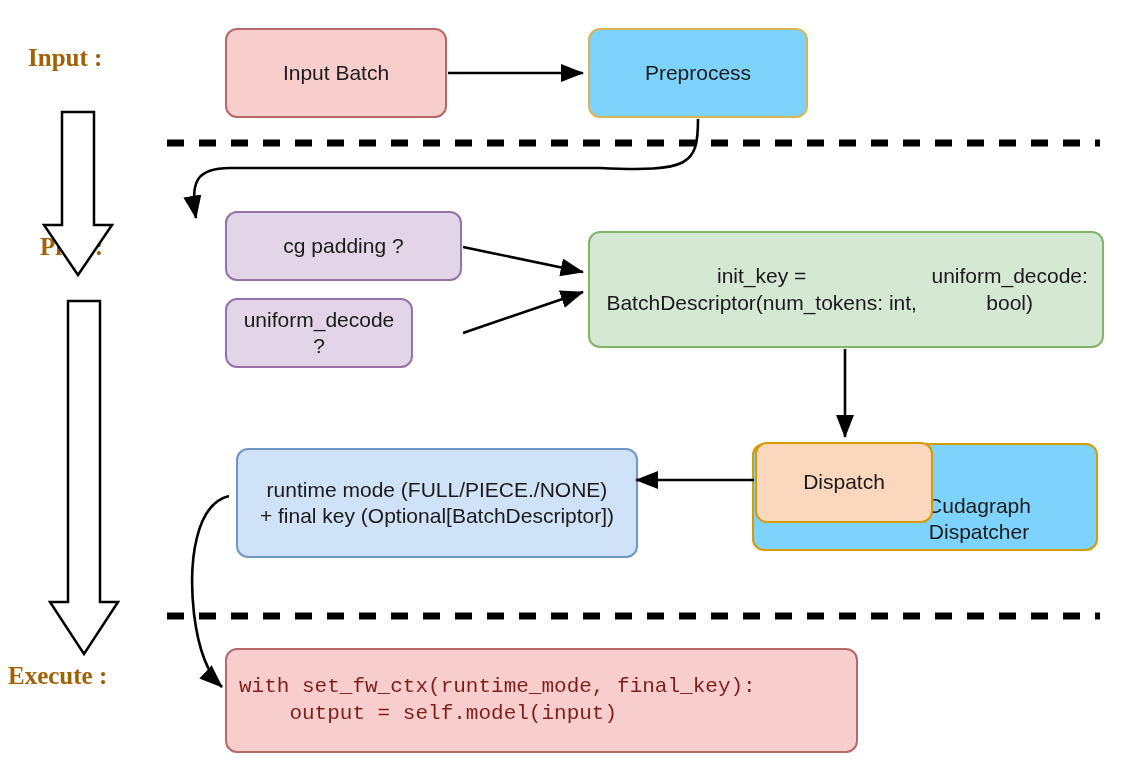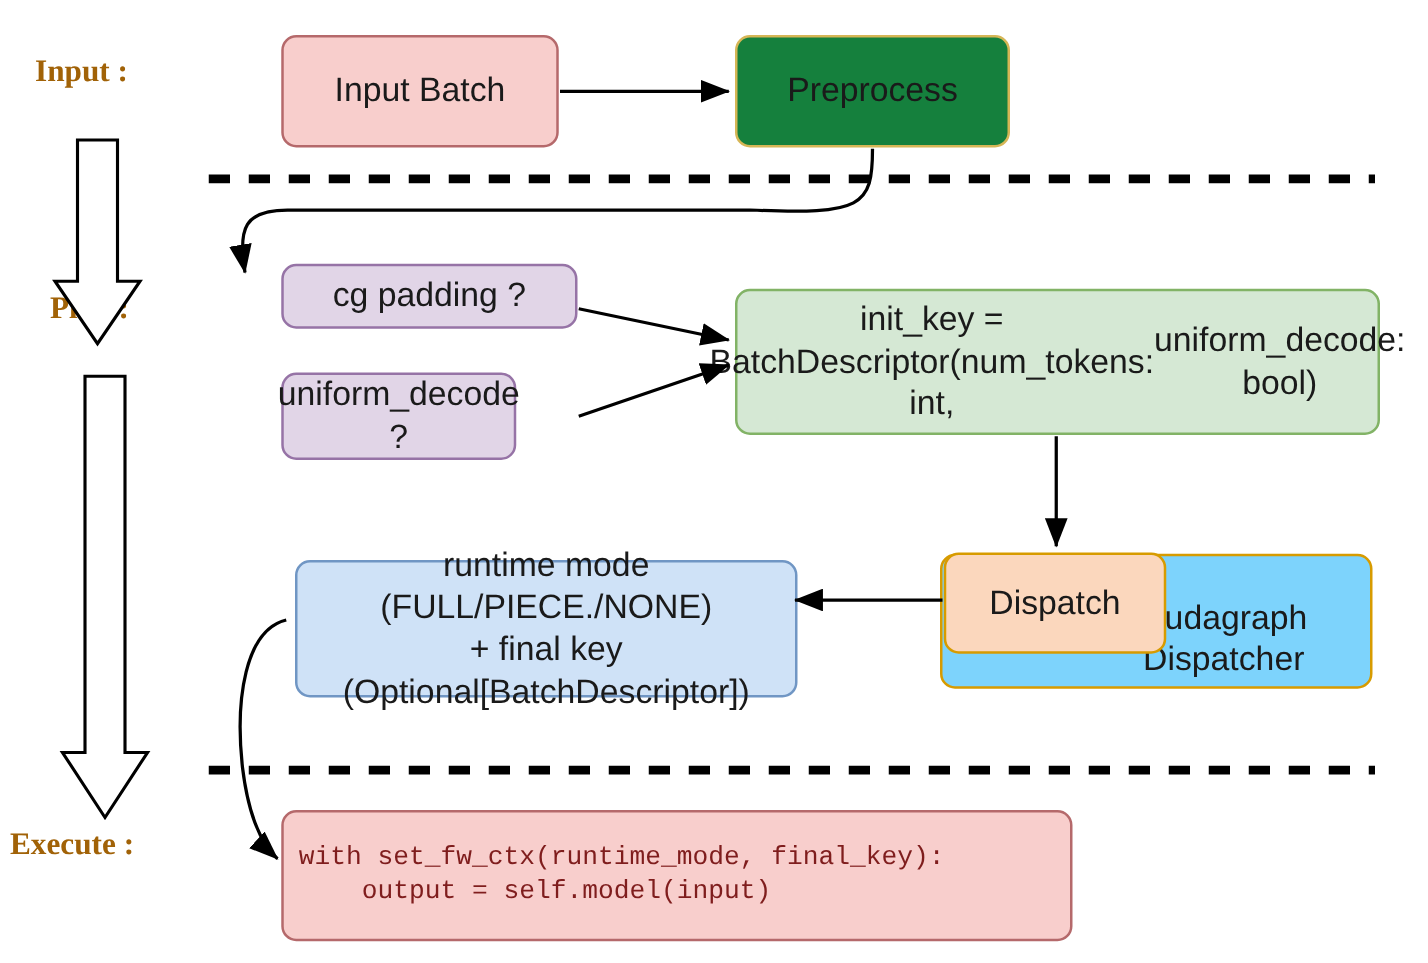--- a/index.html
+++ b/index.html
@@ -29,27 +29,27 @@
     position: absolute;
     box-sizing: border-box;
     border-radius: 12px;
     border-width: 2px;
     border-style: solid;
     display: flex;
     align-items: center;
     justify-content: center;
     text-align: center;
     font-family: "Liberation Sans", sans-serif;
-    font-size: 27px;
+    font-size: 21px;
     color: #1a1a1a;
     line-height: 1.25;
     padding: 4px 8px;
   }
   .node.pink   { background: #f8cecc; border-color: #b5696b; }
-  .node.yellow { background: #15803d; border-color: #d6b656; }
+  .node.yellow { background: #7dd3fc; border-color: #d6b656; }
   .node.purple { background: #e1d5e7; border-color: #9673a6; }
   .node.green  { background: #d5e8d4; border-color: #82b366; }
   .node.blue   { background: #cfe2f7; border-color: #7096c4; }
   .node.orange-outer { background: #7dd3fc; border-color: #d79b00; }
   .node.orange-inner { background: #fbd7bd; border-color: #d79b00; }
   .node.code {
     background: #f8cecc;
     border-color: #b5696b;
     font-family: "Liberation Mono", monospace;
     font-size: 21px;
@@ -83,21 +83,21 @@
   <div class="stage-label" style="left:8px; top:662px;">Execute :</div>
 
   <div class="node pink" style="left:225px; top:28px; width:222px; height:90px;">
     <span class="nodetext">Input Batch</span>
   </div>
 
   <div class="node yellow" style="left:588px; top:28px; width:220px; height:90px;">
     <span class="nodetext">Preprocess</span>
   </div>
 
-  <div class="node purple" style="left:225px; top:211px; width:237px; height:52px;">
+  <div class="node purple" style="left:225px; top:211px; width:237px; height:70px;">
     <span class="nodetext">cg padding ?</span>
   </div>
 
   <div class="node purple" style="left:225px; top:298px; width:188px; height:70px;">
     <span class="nodetext">uniform_decode ?</span>
   </div>
 
   <div class="node green" style="left:588px; top:231px; width:516px; height:117px; flex-direction:row;">
     <span class="nodetext">init_key = BatchDescriptor(num_tokens: int,</span>
     <span class="nodetext">uniform_decode: bool)</span>

